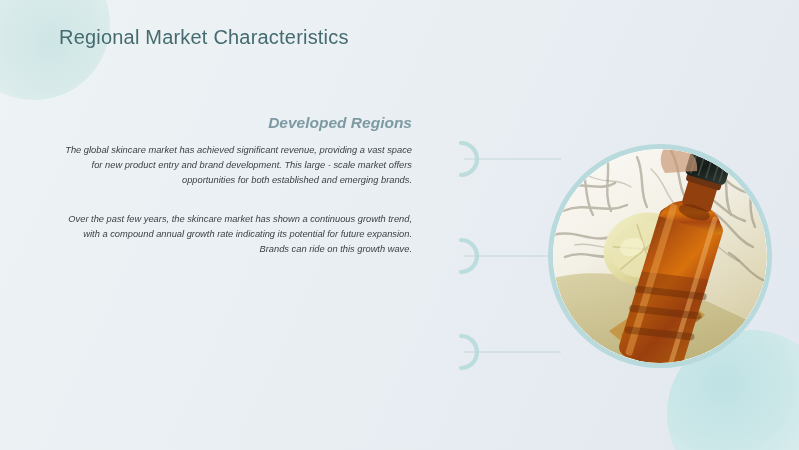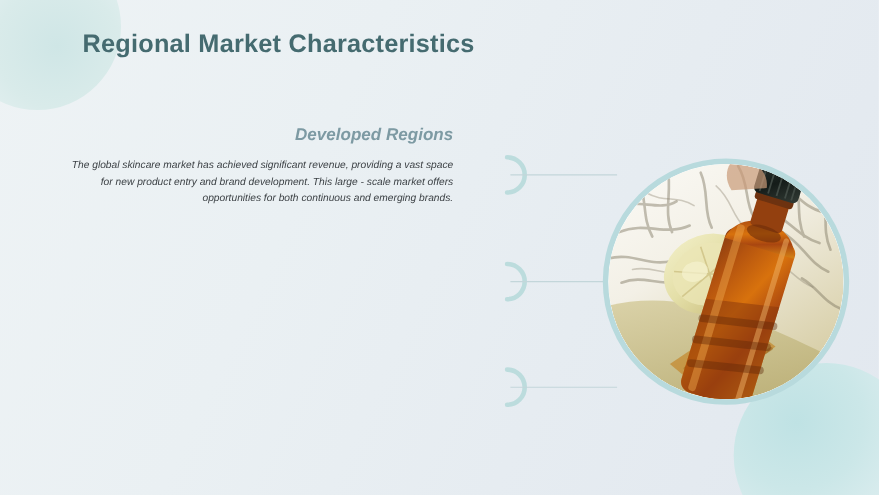--- a/index.html
+++ b/index.html
@@ -37,24 +37,24 @@
     bottom: -48px;
     width: 168px;
     height: 168px;
     border-radius: 50%;
     background: radial-gradient(circle at 34% 32%, #bfe2e4 0%, #cbe7e8 38%, #dcedef 70%, rgba(230,239,243,0) 100%);
   }
 
   
   .title {
     position: absolute;
-    left: 75px;
+    left: 59px;
     top: 26px;
-    font-size: 23px;
-    font-weight: bold;
+    font-size: 20px;
+    font-weight: normal;
     letter-spacing: 0.2px;
     color: #456b70;
     white-space: nowrap;
   }
 
   
   .section {
     position: absolute;
     left: 60px;
     width: 352px;
@@ -116,31 +116,32 @@
 
 <div id="slide">
 
   <div class="blob-tl"></div>
   <div class="blob-br"></div>
 
   <div class="title">Regional Market Characteristics</div>
 
   <div class="section section-1">
     <p class="section-heading">Developed Regions</p>
-    <p class="section-body">The global skincare market has achieved significant revenue, providing a vast space for new product entry and brand development. This large - scale market offers opportunities for both continuous and emerging brands.</p>
+    <p class="section-body">The global skincare market has achieved significant revenue, providing a vast space for new product entry and brand development. This large - scale market offers opportunities for both established and emerging brands.</p>
   </div>
 
   <div class="connector connector-1">
     <svg width="120" height="40" viewBox="0 0 120 40">
       <path d="M 18 4 A 16 16 0 1 1 18 36" fill="none" stroke="#bcdcdd" stroke-width="4.2" stroke-linecap="round"></path>
       <line x1="21" y1="20" x2="118" y2="20" stroke="#c3d6da" stroke-width="1"></line>
     </svg>
   </div>
 
   <div class="section section-2">
+    <p class="section-body">Over the past few years, the skincare market has shown a continuous growth trend, with a compound annual growth rate indicating its potential for future expansion. Brands can ride on this growth wave.</p>
   </div>
 
   <div class="connector connector-2">
     <svg width="120" height="40" viewBox="0 0 120 40">
       <path d="M 18 4 A 16 16 0 1 1 18 36" fill="none" stroke="#bcdcdd" stroke-width="4.2" stroke-linecap="round"></path>
       <line x1="21" y1="20" x2="118" y2="20" stroke="#c3d6da" stroke-width="1"></line>
     </svg>
   </div>
 
   <div class="section section-3">

